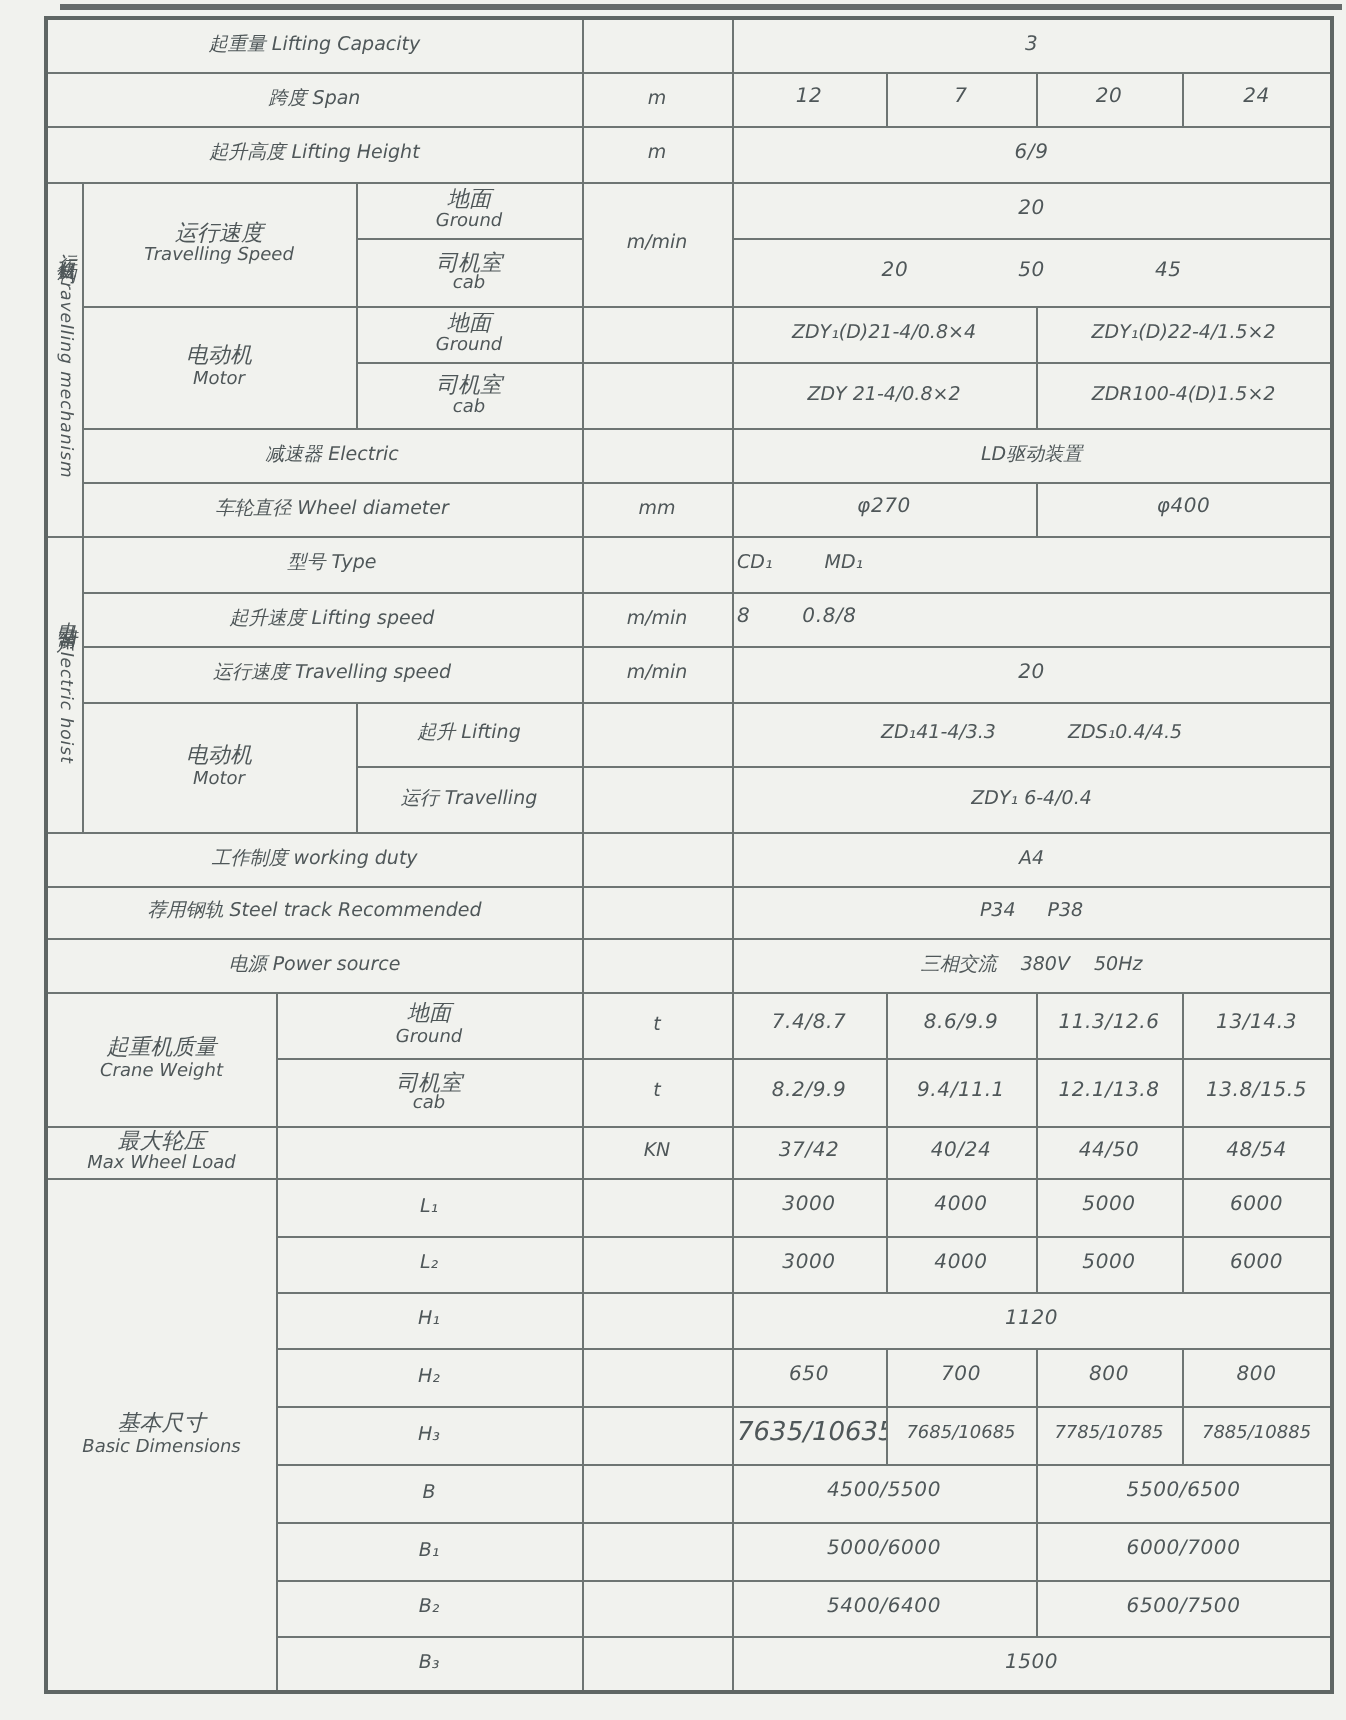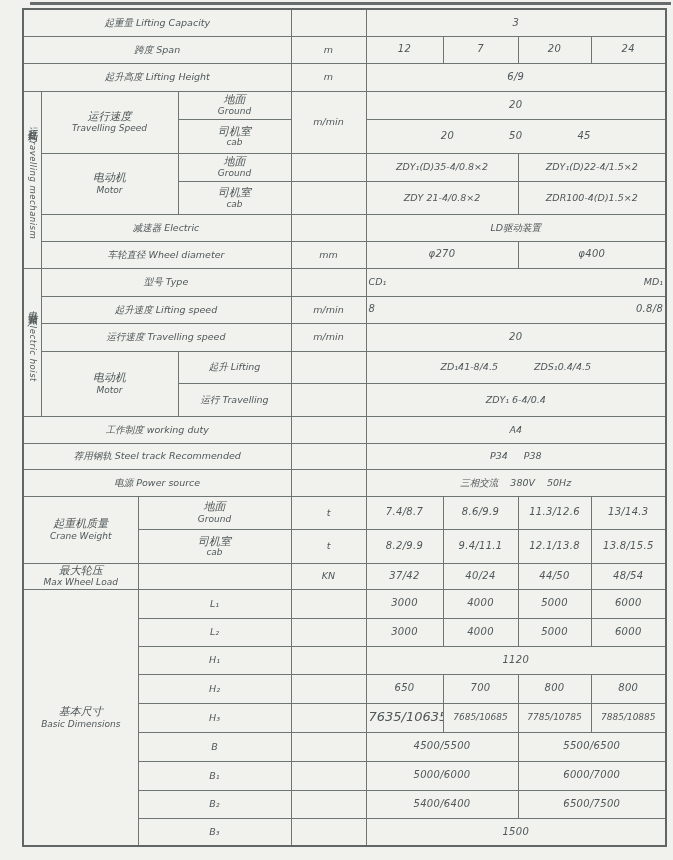--- a/index.html
+++ b/index.html
@@ -43,21 +43,21 @@
     gap:9px; height:100%;
   }
   .vert .vzh {
     writing-mode:vertical-rl; text-orientation:upright;
     font-size:9.5px; letter-spacing:2px;
   }
   .vert .ven {
     writing-mode:vertical-rl; text-orientation:mixed;
     font-size:8.5px; letter-spacing:.5px;
   }
-  .pair   { display:flex; justify-content:space-between; align-items:center; gap:26px; }
+  .pair   { display:flex; justify-content:flex-start; align-items:center; gap:26px; }
   .pair-n { display:flex; justify-content:center; align-items:flex-start; gap:16px; }
   .pair-w { display:flex; justify-content:center; align-items:center; gap:36px; }
   .triple { display:flex; justify-content:center; align-items:center; gap:55px; }
   .trio-s { display:flex; justify-content:center; align-items:center; gap:12px; }
 </style>
 </head>
 <body>
 
 <div class="scan-edge-line"></div>
 
@@ -132,21 +132,21 @@
   <tr style="height:28px">
     <td colspan="2" rowspan="2" class="two-line">
       <span class="zh">电动机</span>
       <span class="en">Motor</span>
     </td>
     <td class="two-line">
       <span class="zh">地面</span>
       <span class="en">Ground</span>
     </td>
     <td></td>
-    <td colspan="2">ZDY₁(D)35-4/0.8×2</td>
+    <td colspan="2">ZDY₁(D)21-4/0.8×4</td>
     <td colspan="2">ZDY₁(D)22-4/1.5×2</td>
   </tr>
 
   <tr style="height:33px">
     <td class="two-line">
       <span class="zh">司机室</span>
       <span class="en cab-big">cab</span>
     </td>
     <td></td>
     <td colspan="2">ZDY 21-4/0.8×2</td>
@@ -202,21 +202,21 @@
 
   <tr style="height:32px">
     <td colspan="2" rowspan="2" class="two-line">
       <span class="zh">电动机</span>
       <span class="en">Motor</span>
     </td>
     <td>起升  Lifting</td>
     <td></td>
     <td colspan="4">
       <div class="pair-w">
-        <span>ZD₁41-8/4.5</span>
+        <span>ZD₁41-4/3.3</span>
         <span>ZDS₁0.4/4.5</span>
       </div>
     </td>
   </tr>
 
   <tr style="height:33px">
     <td>运行  Travelling</td>
     <td></td>
     <td colspan="4">ZDY₁ 6-4/0.4</td>
   </tr>

